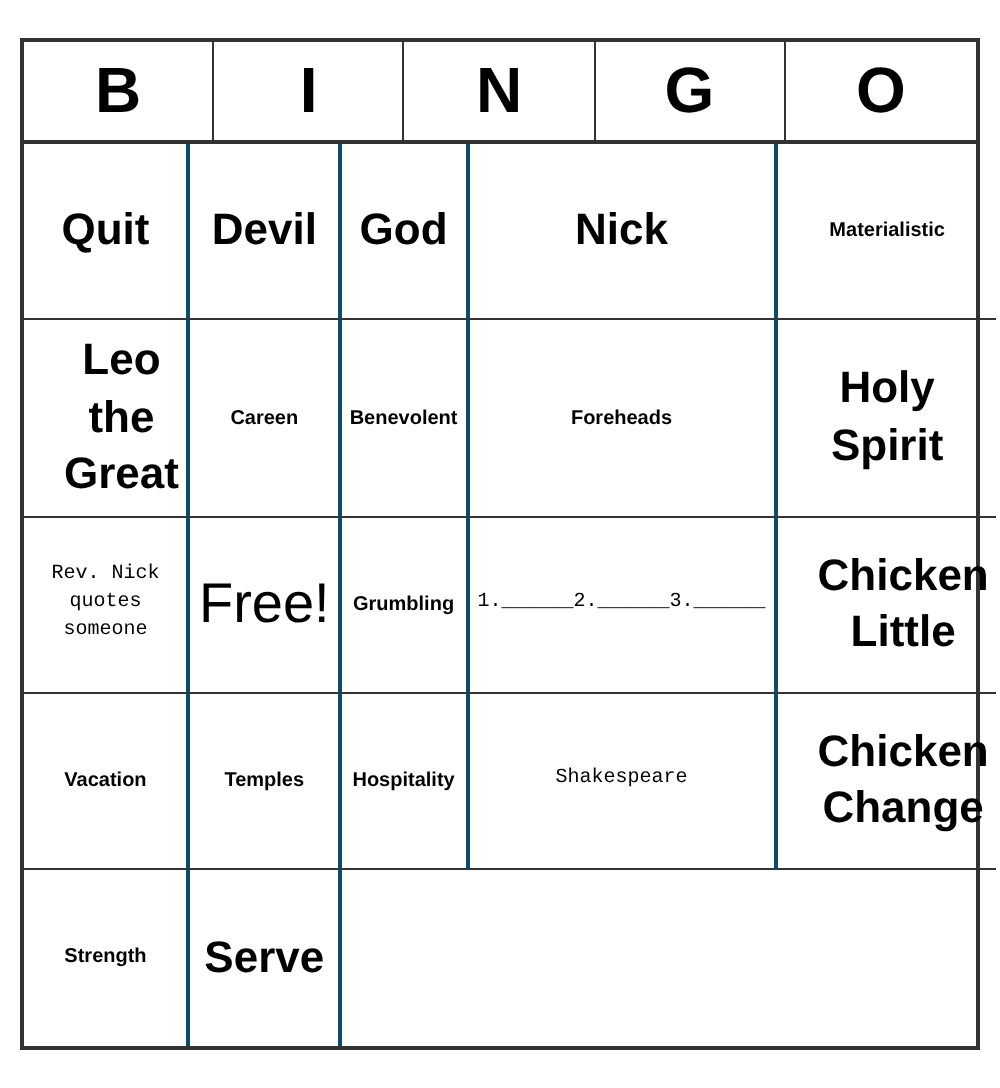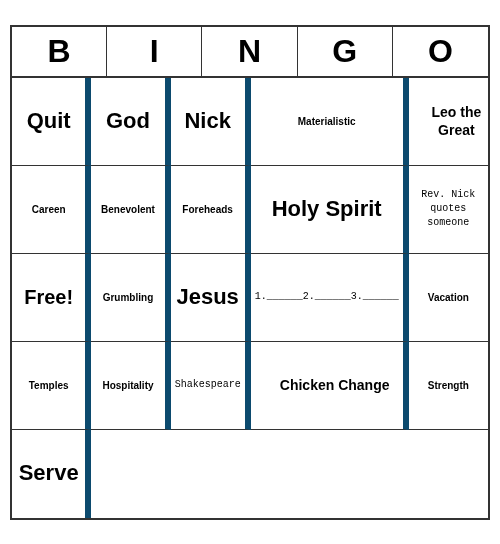--- a/index.html
+++ b/index.html
@@ -29,21 +29,21 @@
       border-right: 1px solid #333;
     }
     .bingo-header-cell:last-child {
       border-right: none;
     }
     .bingo-grid {
       display: grid;
       grid-template-columns: repeat(5, 1fr);
     }
     .bingo-cell {
-      border-right: 6px solid #0c4a6e;
+      border-right: 2px solid #0c4a6e;
       border-bottom: 1px solid #333;
       min-height: 88px;
       display: flex;
       align-items: center;
       justify-content: center;
       text-align: center;
       padding: 6px 4px;
       font-size: 13px;
       line-height: 1.3;
     }
@@ -51,71 +51,72 @@
       border-right: none;
     }
     .bingo-cell:nth-child(n+21) {
       border-bottom: none;
     }
     .cell-large {
       font-size: 22px;
       font-weight: bold;
     }
     .cell-medium {
-      font-size: 14px;
+      font-size: 22px;
       font-weight: bold;
       padding-left: 20px;
     }
     .cell-small {
       font-size: 10px;
       font-weight: bold;
     }
     .cell-xsmall {
       font-size: 10px;
       line-height: 1.4;
       font-family: Liberation Mono, monospace;
     }
     .free-cell {
-      font-size: 20px;
-      font-weight: bold;
+      font-size: 28px;
+      font-weight: normal;
     }
   </style>
 </head>
 <body>
 
 <div class="bingo-card">
   <div class="bingo-header">
   <div class="bingo-header-cell">B</div>
       <div class="bingo-header-cell">I</div>
       <div class="bingo-header-cell">N</div>
       <div class="bingo-header-cell">G</div>
       <div class="bingo-header-cell">O</div>
     </div>
   <div class="bingo-grid">
   <div class="bingo-cell cell-large">Quit</div>
+      <div class="bingo-cell cell-large">Devil</div>
       <div class="bingo-cell cell-large">God</div>
       <div class="bingo-cell cell-large">Nick</div>
       <div class="bingo-cell cell-small">Materialistic</div>
       <div class="bingo-cell cell-medium">Leo the Great</div>
       <div class="bingo-cell cell-small">Careen</div>
       <div class="bingo-cell cell-small">Benevolent</div>
       <div class="bingo-cell cell-small">Foreheads</div>
       <div class="bingo-cell cell-large">Holy Spirit</div>
       <div class="bingo-cell cell-xsmall">Rev. Nick quotes someone</div>
       <div class="bingo-cell free-cell">Free!</div>
       <div class="bingo-cell cell-small">Grumbling</div>
-      <div class="bingo-cell cell-large">Jesus</div>
       <div class="bingo-cell cell-xsmall">
         <br>
         <span>1.______</span>
         <br>
         <span>2.______</span>
         <br>
         <span>3.______</span>
       </div>
+      <div class="bingo-cell cell-medium">Chicken Little</div>
       <div class="bingo-cell cell-small">Vacation</div>
       <div class="bingo-cell cell-small">Temples</div>
       <div class="bingo-cell cell-small">Hospitality</div>
       <div class="bingo-cell cell-xsmall">Shakespeare</div>
       <div class="bingo-cell cell-medium">Chicken Change</div>
       <div class="bingo-cell cell-small">Strength</div>
       <div class="bingo-cell cell-large">Serve</div>
     </div>
 </div>
 

